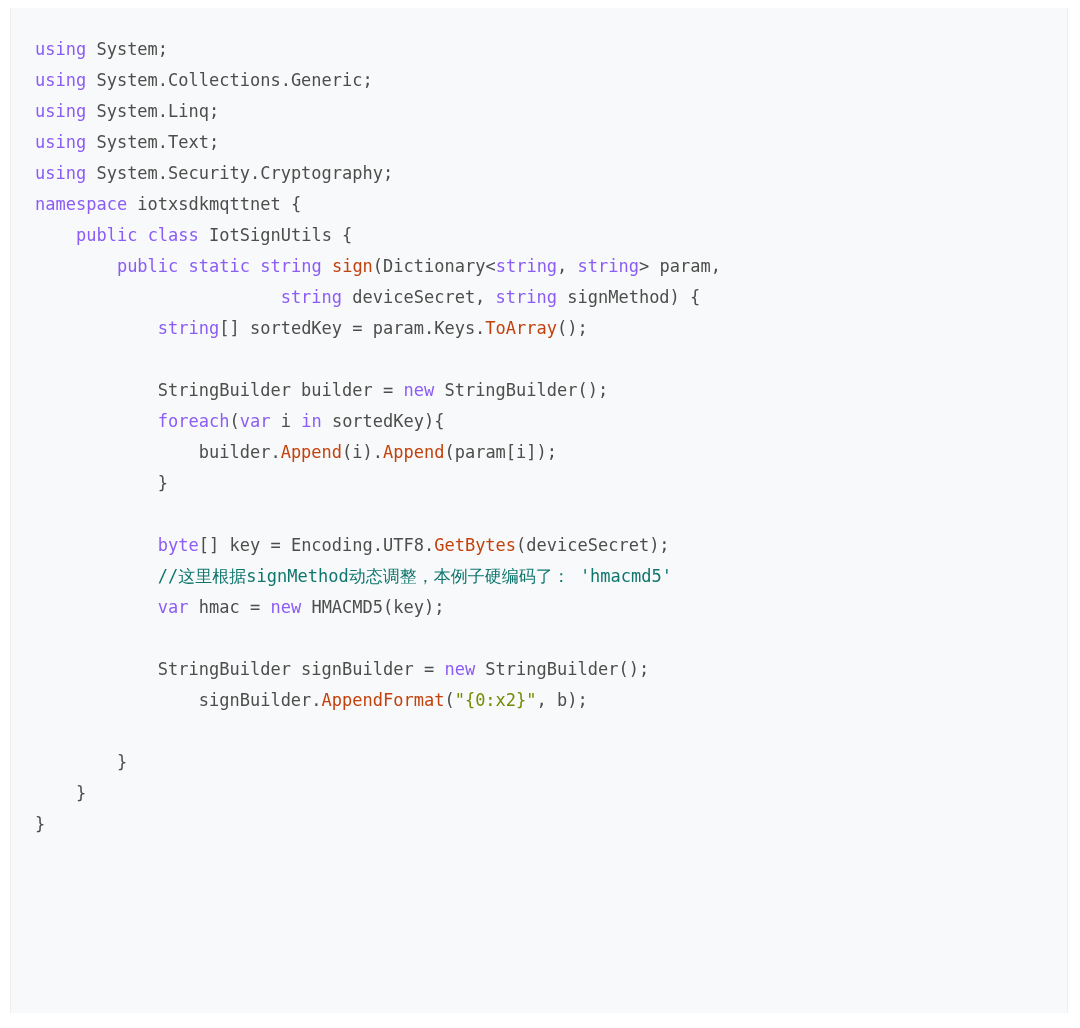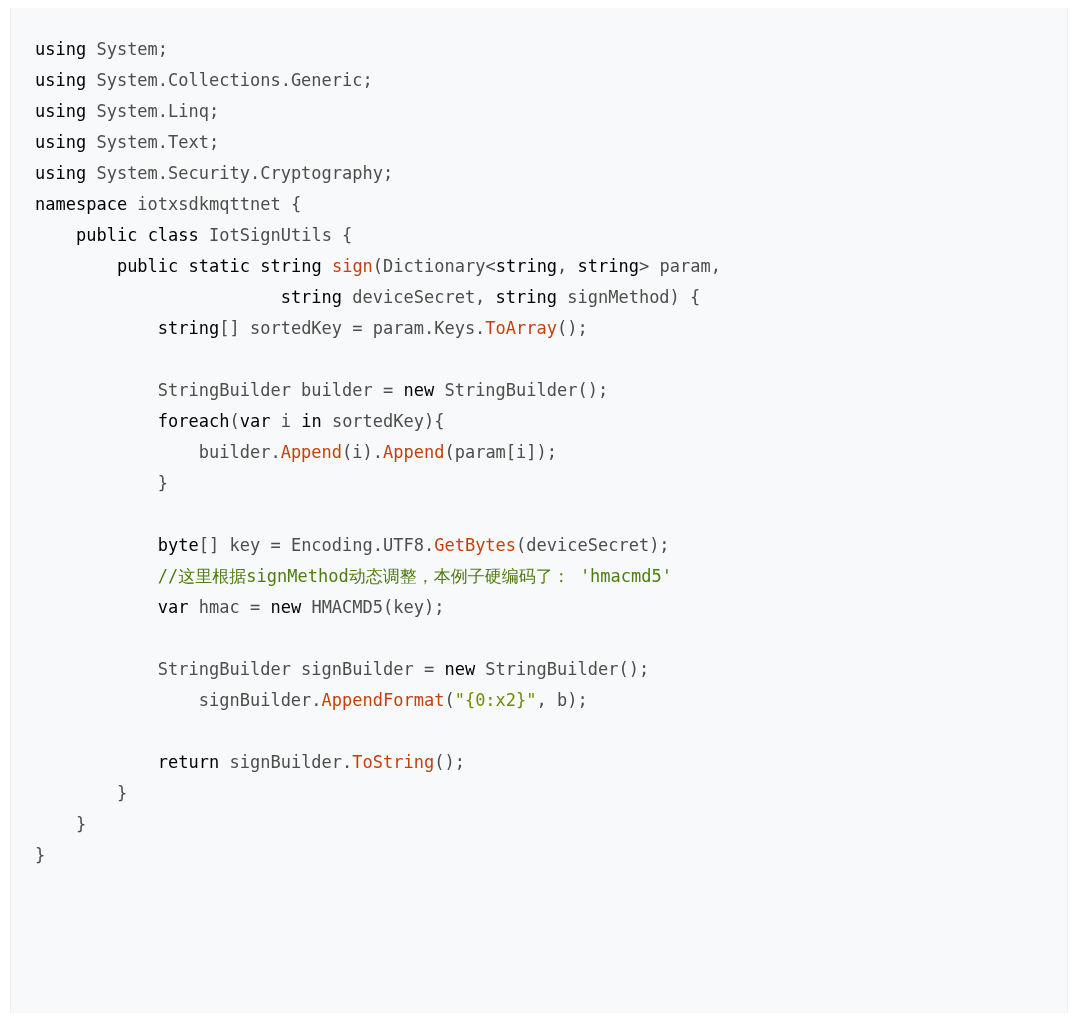--- a/index.html
+++ b/index.html
@@ -39,24 +39,24 @@
     tab-size: 4;
   }
 
   .line {
     display: block;
     min-height: 31px;
     white-space: pre;
   }
 
   
-  .kw   { color: #000000; }           
+  .kw   { color: #8b5cf6; }           
   .fn   { color: #c2410c; }           
   .str  { color: #718c00; }           
-  .com  { color: #4d7c0f; }           
+  .com  { color: #0f766e; }           
   .pln  { color: #4d4d4c; }
 </style>
 </head>
 <body>
 
 <div id="code-block">
   <pre class="code" id="code-listing"><span class="line"><span class="kw">using</span><span class="pln"> System;</span>
 </span><span class="line"><span class="kw">using</span><span class="pln"> System.Collections.Generic;</span>
 </span><span class="line"><span class="kw">using</span><span class="pln"> System.Linq;</span>
 </span><span class="line"><span class="kw">using</span><span class="pln"> System.Text;</span>
@@ -72,18 +72,17 @@
 </span><span class="line"><span class="pln">                builder.</span><span class="fn">Append</span><span class="pln">(i).</span><span class="fn">Append</span><span class="pln">(param[i]);</span>
 </span><span class="line"><span class="pln">            }</span>
 </span><span class="line"><span class="pln"></span>
 </span><span class="line"><span class="pln">            </span><span class="kw">byte</span><span class="pln">[] key = Encoding.UTF8.</span><span class="fn">GetBytes</span><span class="pln">(deviceSecret);</span>
 </span><span class="line"><span class="pln">            </span><span class="com">//这里根据signMethod动态调整，本例子硬编码了： 'hmacmd5'</span>
 </span><span class="line"><span class="pln">            </span><span class="kw">var</span><span class="pln"> hmac = </span><span class="kw">new</span><span class="pln"> HMACMD5(key);</span>
 </span><span class="line"><span class="pln"></span>
 </span><span class="line"><span class="pln">            StringBuilder signBuilder = </span><span class="kw">new</span><span class="pln"> StringBuilder();</span>
 </span><span class="line"><span class="pln">                signBuilder.</span><span class="fn">AppendFormat</span><span class="pln">(</span><span class="str">"{0:x2}"</span><span class="pln">, b);</span>
 </span><span class="line"><span class="pln"></span>
-</span><span class="line"><span class="pln">            </span><span class="kw">return</span><span class="pln"> signBuilder.</span><span class="fn">ToString</span><span class="pln">();</span>
 </span><span class="line"><span class="pln">        }</span>
 </span><span class="line"><span class="pln">    }</span>
 </span><span class="line"><span class="pln">}</span>
 </span></pre>
 </div>
 
 </body></html>

